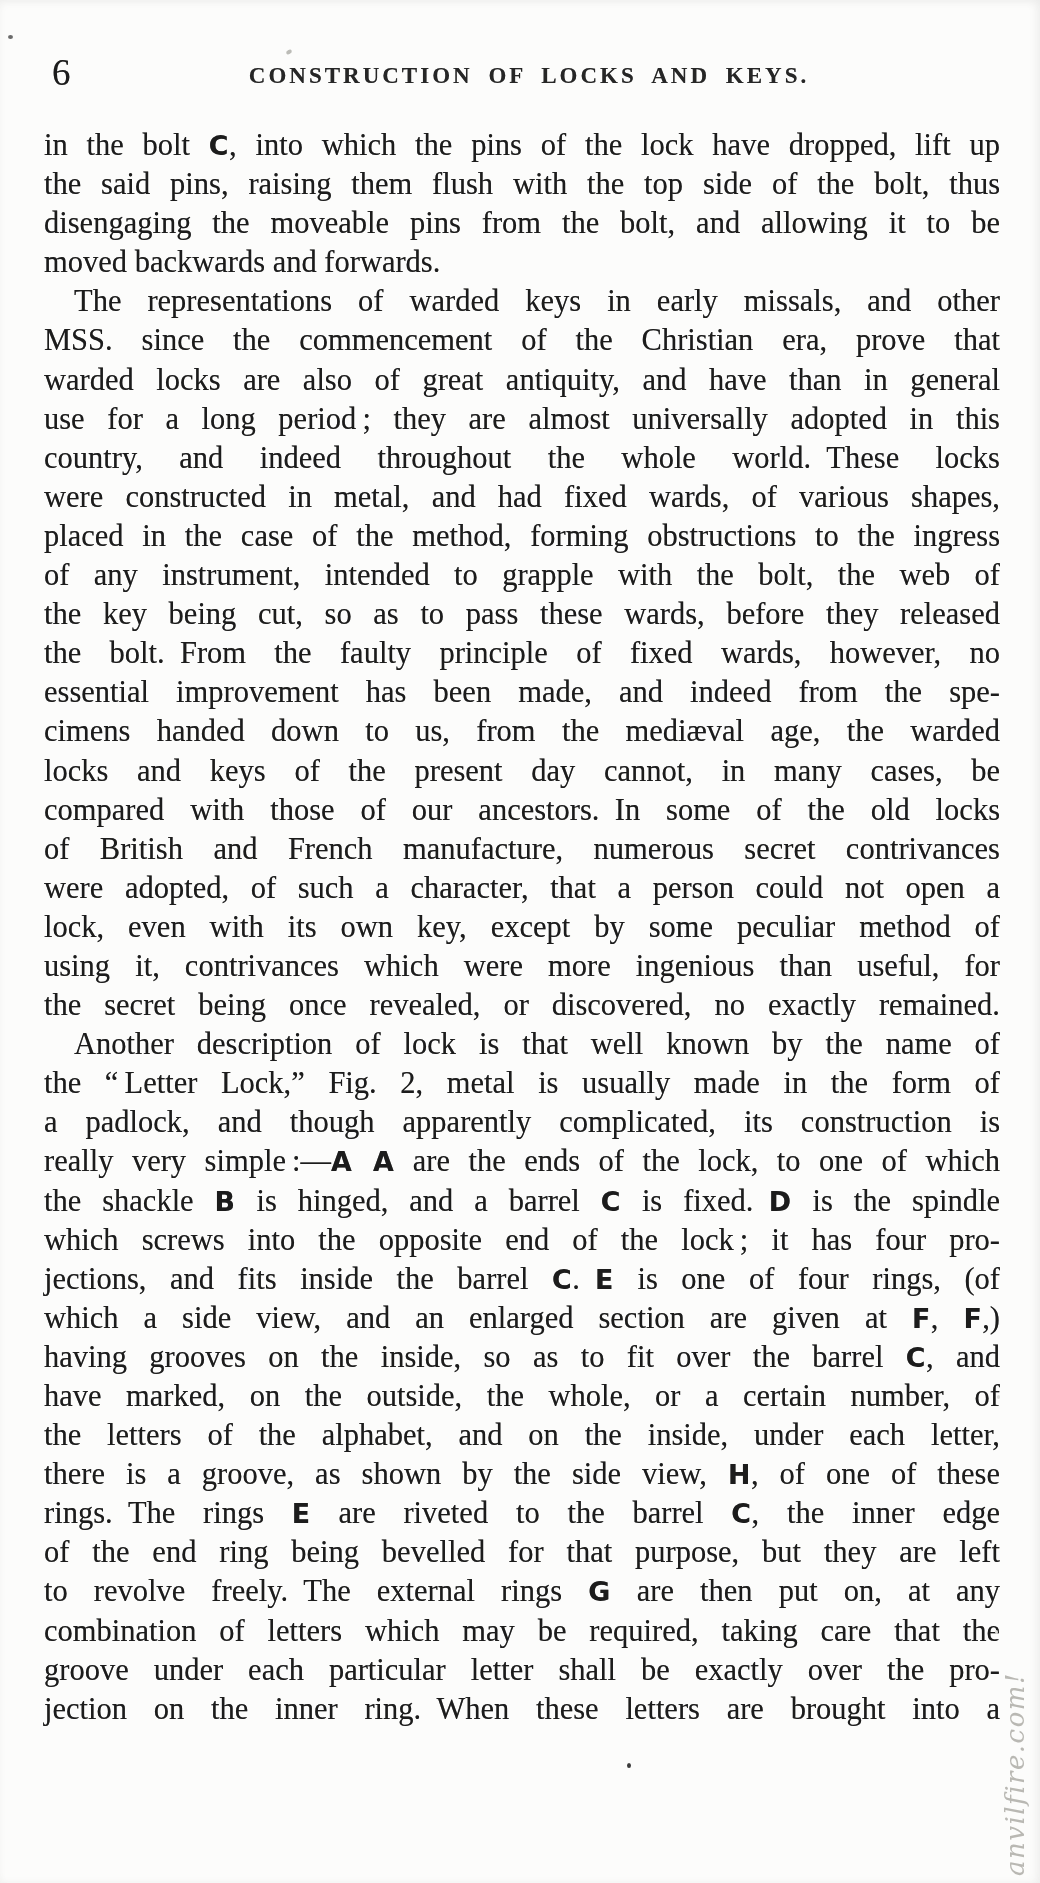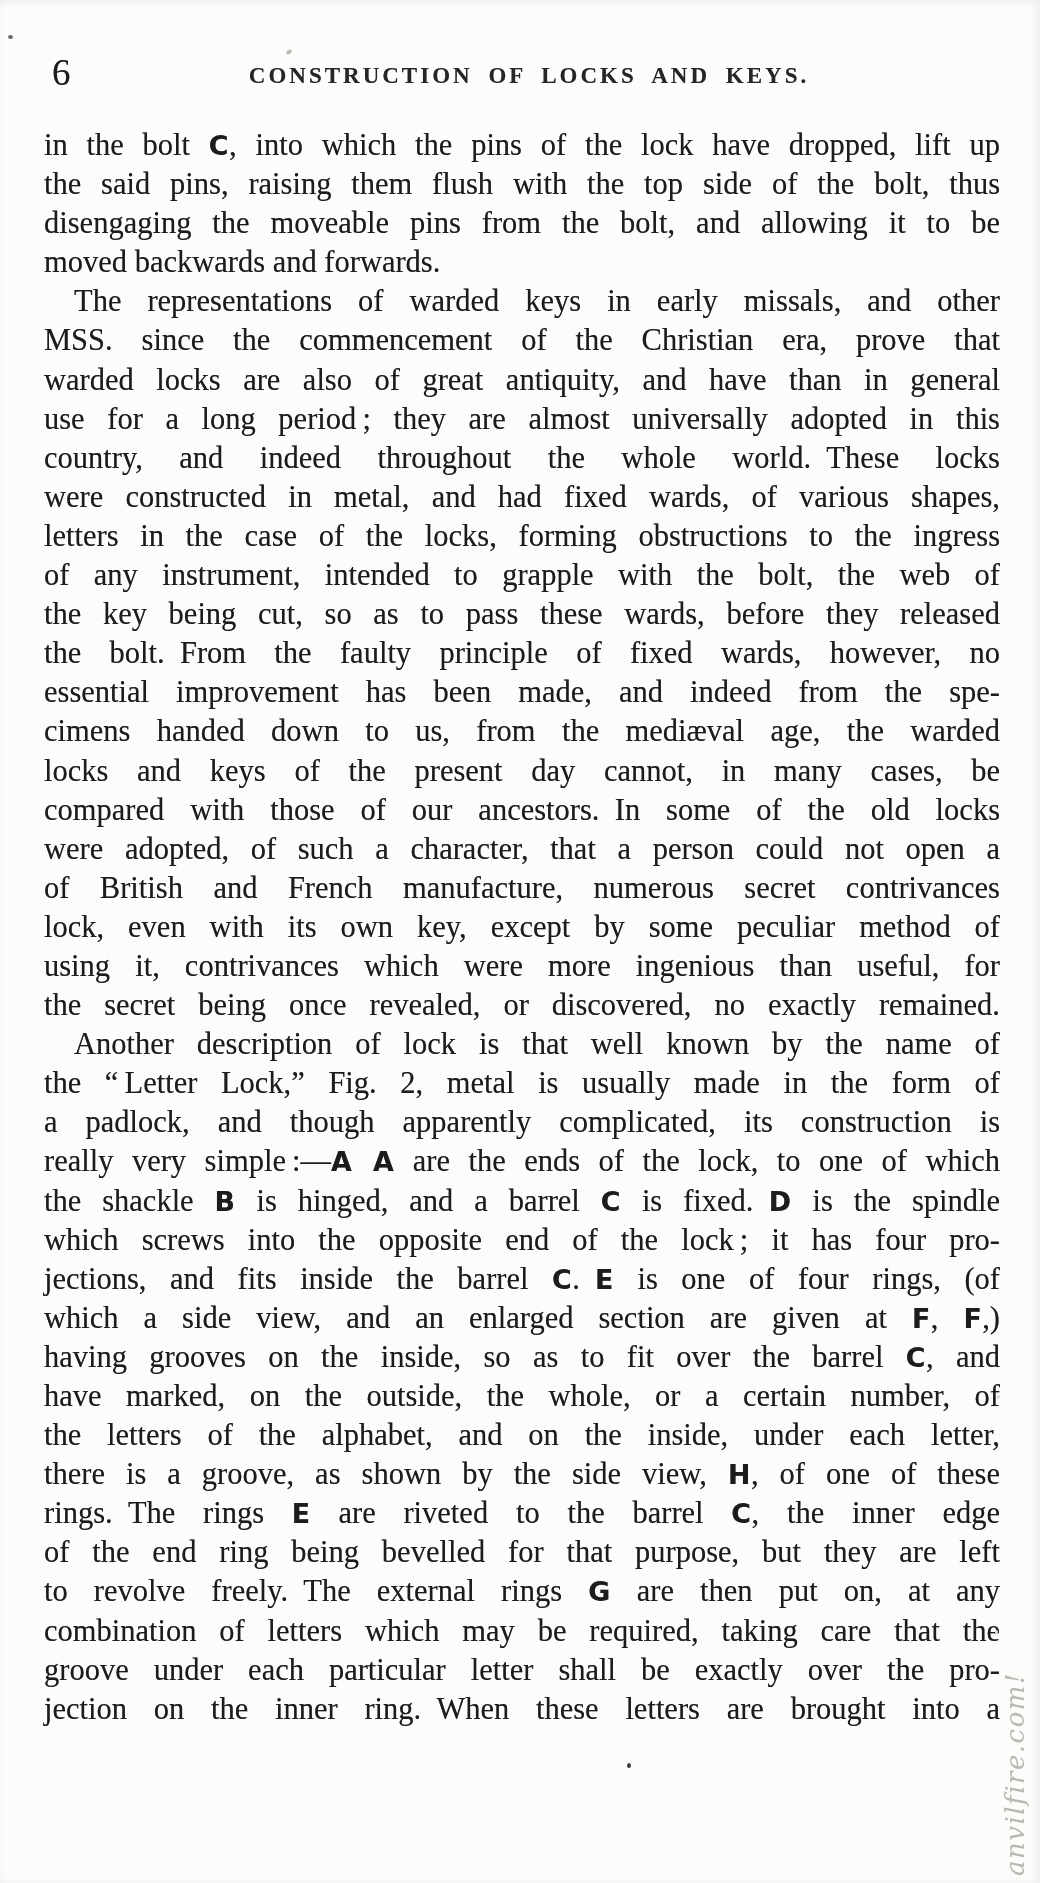--- a/index.html
+++ b/index.html
@@ -85,30 +85,30 @@
         <div class="line">disengaging the moveable pins from the bolt, and allowing it to be</div>
         <div class="line left">moved backwards and forwards.</div>
       </div>
       <div class="para indent">
         <div class="line">The representations of warded keys in early missals, and other</div>
         <div class="line">MSS. since the commencement of the Christian era, prove that</div>
         <div class="line">warded locks are also of great antiquity, and have than in general</div>
         <div class="line">use for a long period ; they are almost universally adopted in this</div>
         <div class="line">country, and indeed throughout the whole world. These locks</div>
         <div class="line">were constructed in metal, and had fixed wards, of various shapes,</div>
-        <div class="line">letters in the case of the locks, forming obstructions to the ingress</div>
+        <div class="line">placed in the case of the method, forming obstructions to the ingress</div>
         <div class="line">of any instrument, intended to grapple with the bolt, the web of</div>
         <div class="line">the key being cut, so as to pass these wards, before they released</div>
         <div class="line">the bolt. From the faulty principle of fixed wards, however, no</div>
         <div class="line">essential improvement has been made, and indeed from the spe-</div>
         <div class="line">cimens handed down to us, from the mediæval age, the warded</div>
         <div class="line">locks and keys of the present day cannot, in many cases, be</div>
         <div class="line">compared with those of our ancestors. In some of the old locks</div>
+        <div class="line">of British and French manufacture, numerous secret contrivances</div>
         <div class="line">were adopted, of such a character, that a person could not open a</div>
-        <div class="line">of British and French manufacture, numerous secret contrivances</div>
         <div class="line">lock, even with its own key, except by some peculiar method of</div>
         <div class="line">using it, contrivances which were more ingenious than useful, for</div>
         <div class="line">the secret being once revealed, or discovered, no exactly remained.</div>
       </div>
       <div class="para indent">
         <div class="line">Another description of lock is that well known by the name of</div>
         <div class="line">the “ Letter Lock,” Fig. 2, metal is usually made in the form of</div>
         <div class="line">a padlock, and though apparently complicated, its construction is</div>
         <div class="line">really very simple :—<b class="ref">A A</b> are the ends of the lock, to one of which</div>
         <div class="line">the shackle <b class="ref">B</b> is hinged, and a barrel <b class="ref">C</b> is fixed. <b class="ref">D</b> is the spindle</div>

